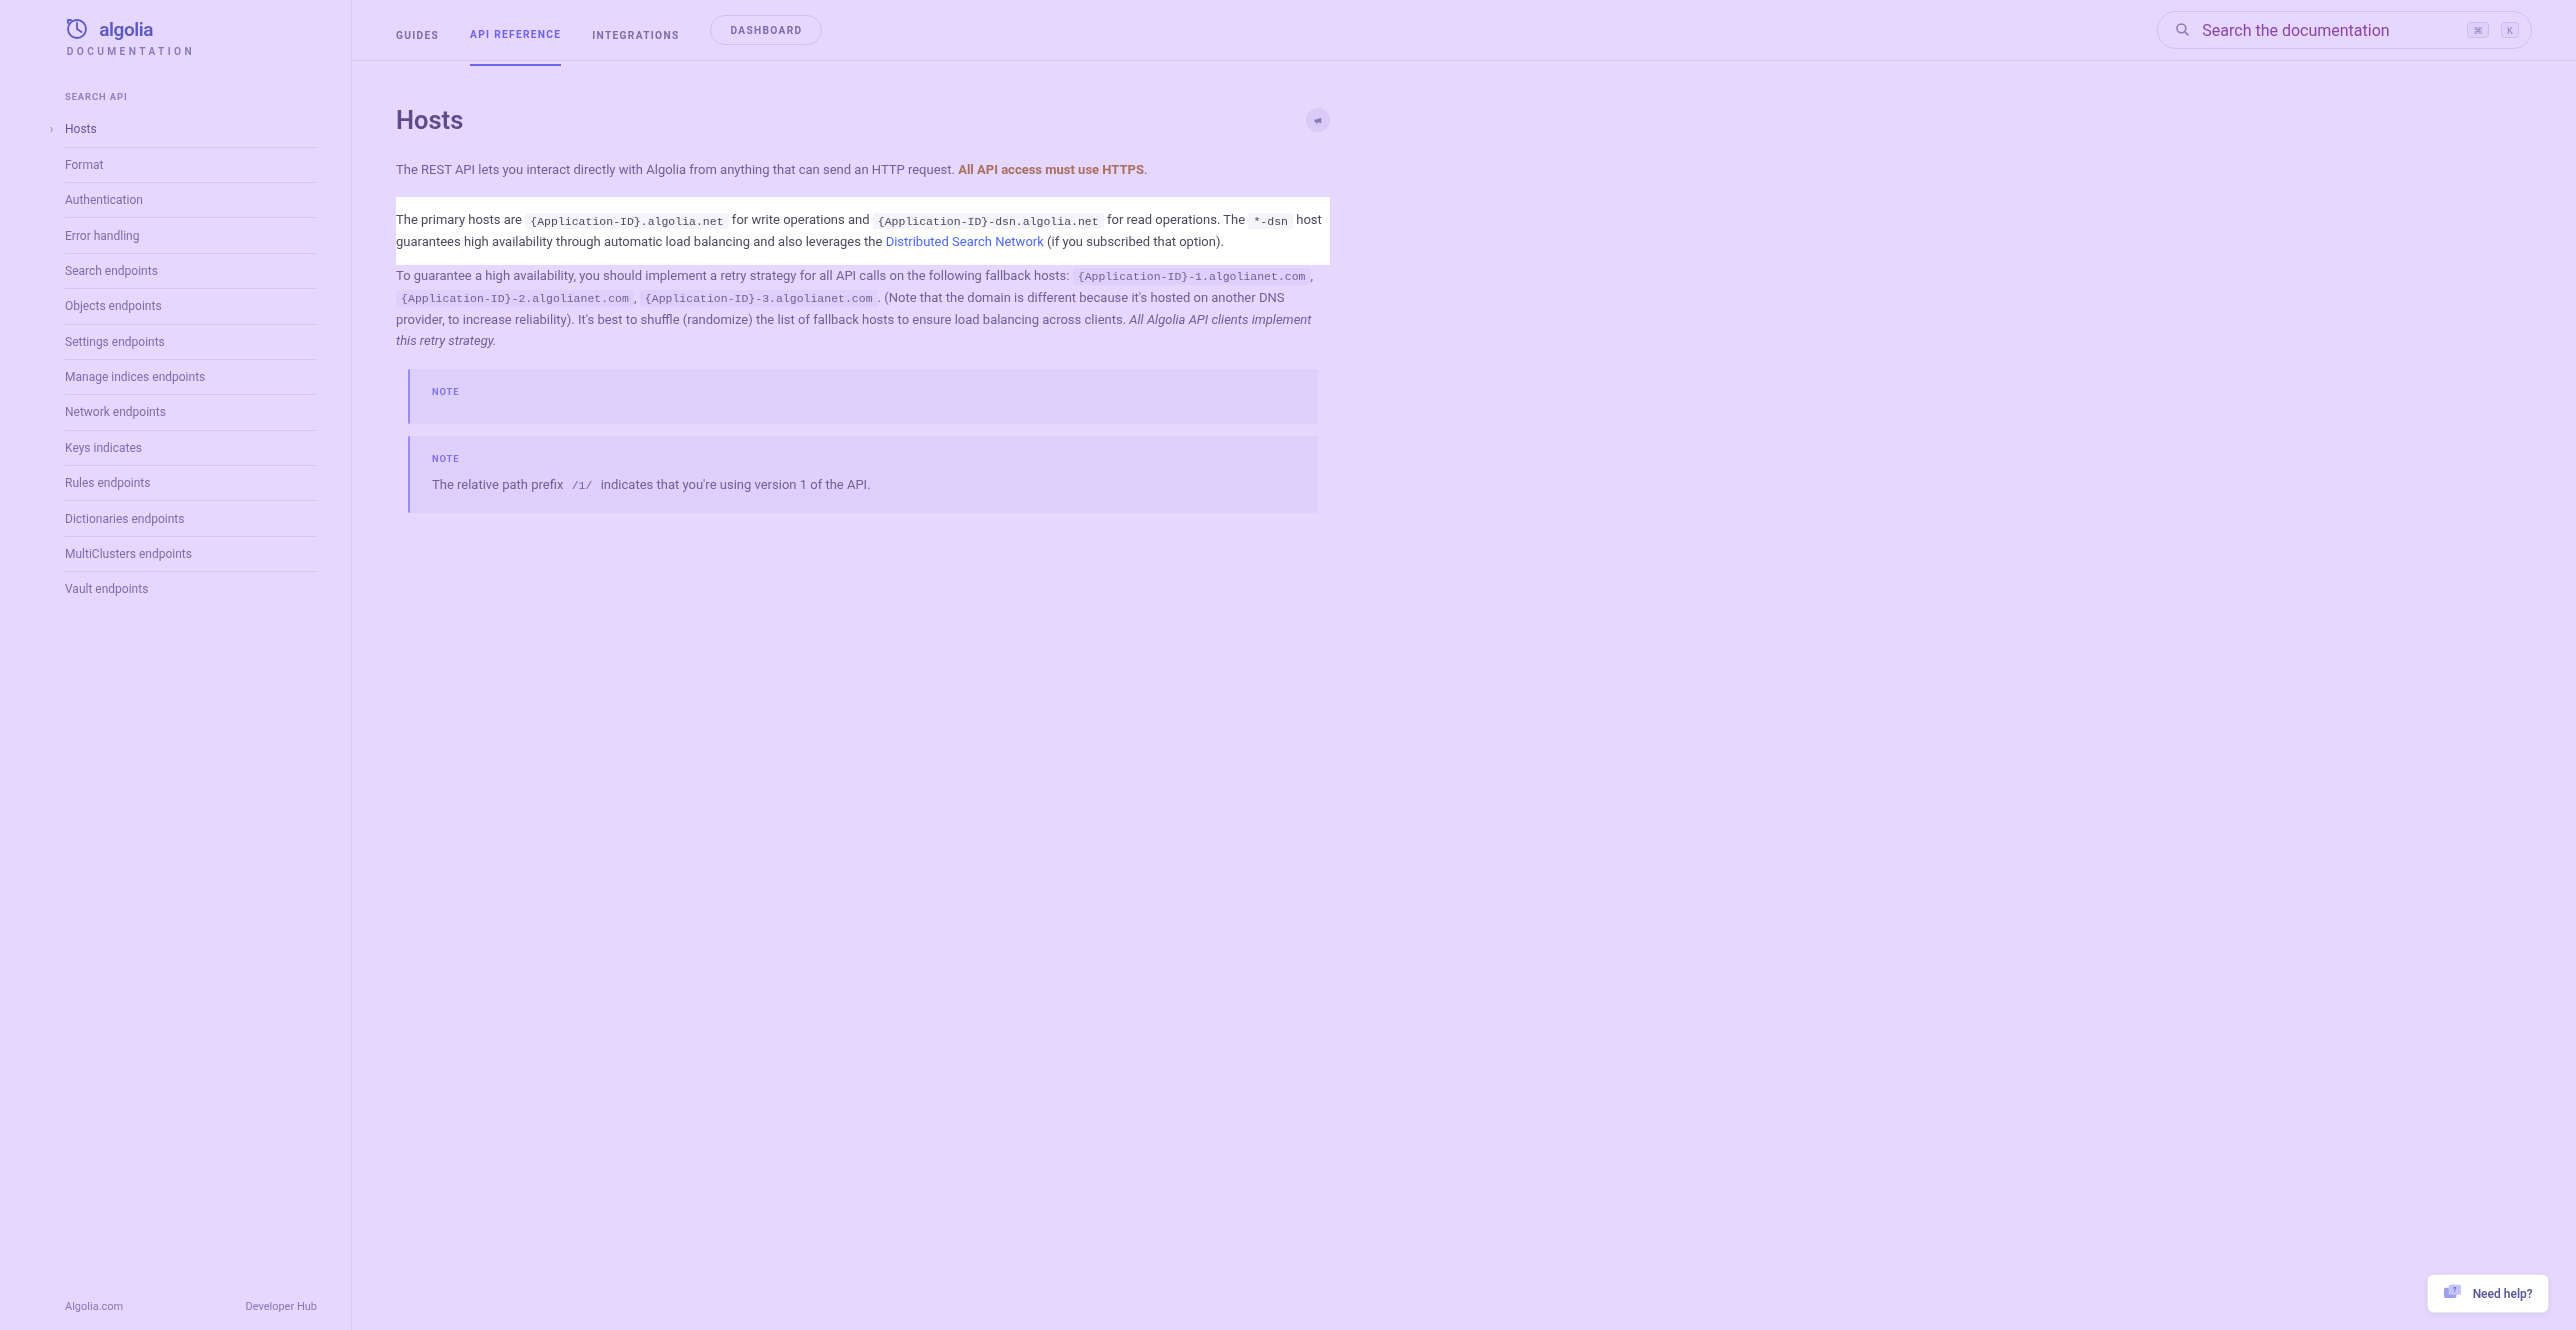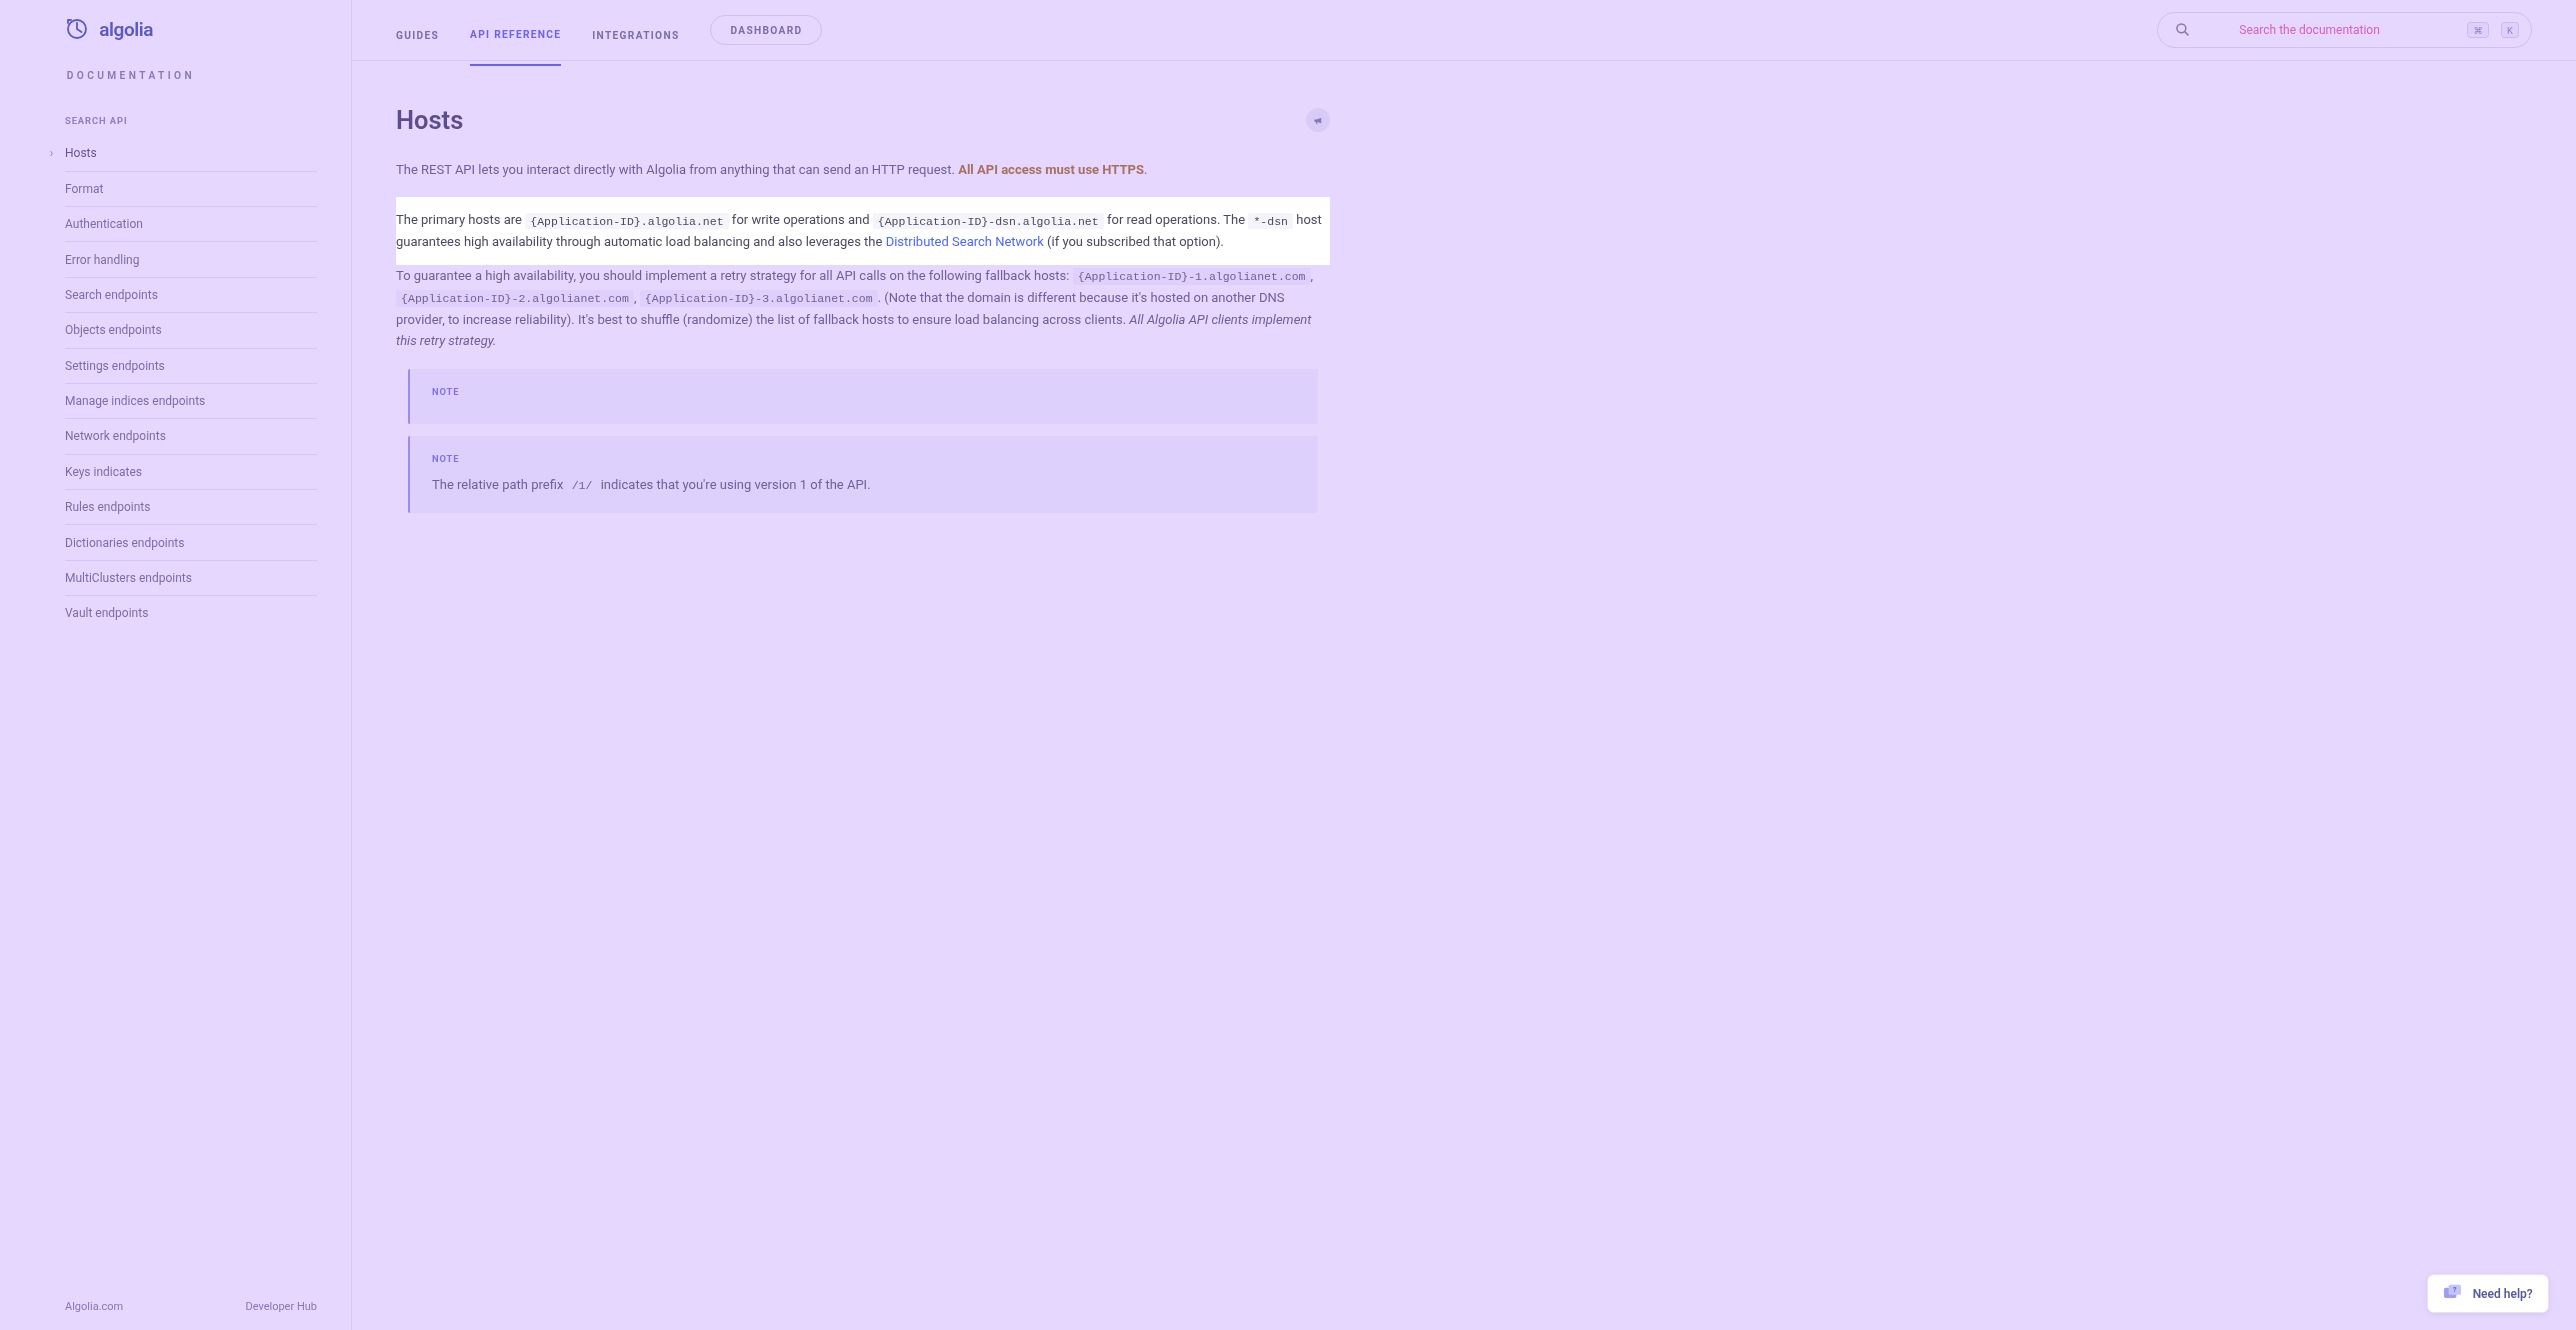--- a/index.html
+++ b/index.html
@@ -50,21 +50,20 @@
   font-weight: 600;
   color: #2b3ea8;
   letter-spacing: -0.4px;
 }
 .doc-subtitle {
   font-size: 10.2px;
   font-weight: 600;
   letter-spacing: 3.4px;
   color: #6b6f93;
   margin-left: 1.7px;
-  margin-top: 24px;
 }
 .sidebar-label {
   font-size: 9.4px;
   font-weight: 700;
   letter-spacing: 0.9px;
   color: #7a7e9b;
   margin-bottom: 10.2px;
 }
 .nav-list {
   list-style: none;
@@ -138,21 +137,21 @@
   display: flex;
   align-items: center;
   gap: 12px;
   border: 0.9px solid #dcdce8;
   border-radius: 25.5px;
   padding: 8.5px 12px 8.5px 17px;
   width: 375px;
   color: #888;
 }
 .search-icon { width: 15.3px; height: 15.3px; color: #6b6f8f; }
-.search-placeholder { flex: 1; font-size: 12px; color: #ec4899; margin-left: 37px; }
+.search-placeholder { flex: 1; font-size: 16px; color: #701a75; }
 .kbd {
   border: 0.9px solid #d4d4e4;
   border-radius: 3.4px;
   padding: 1.7px 5.1px;
   font-size: 9.4px;
   color: #7a7e9b;
   background: #f4f4fa;
 }
 .content {
   padding: 44px;

